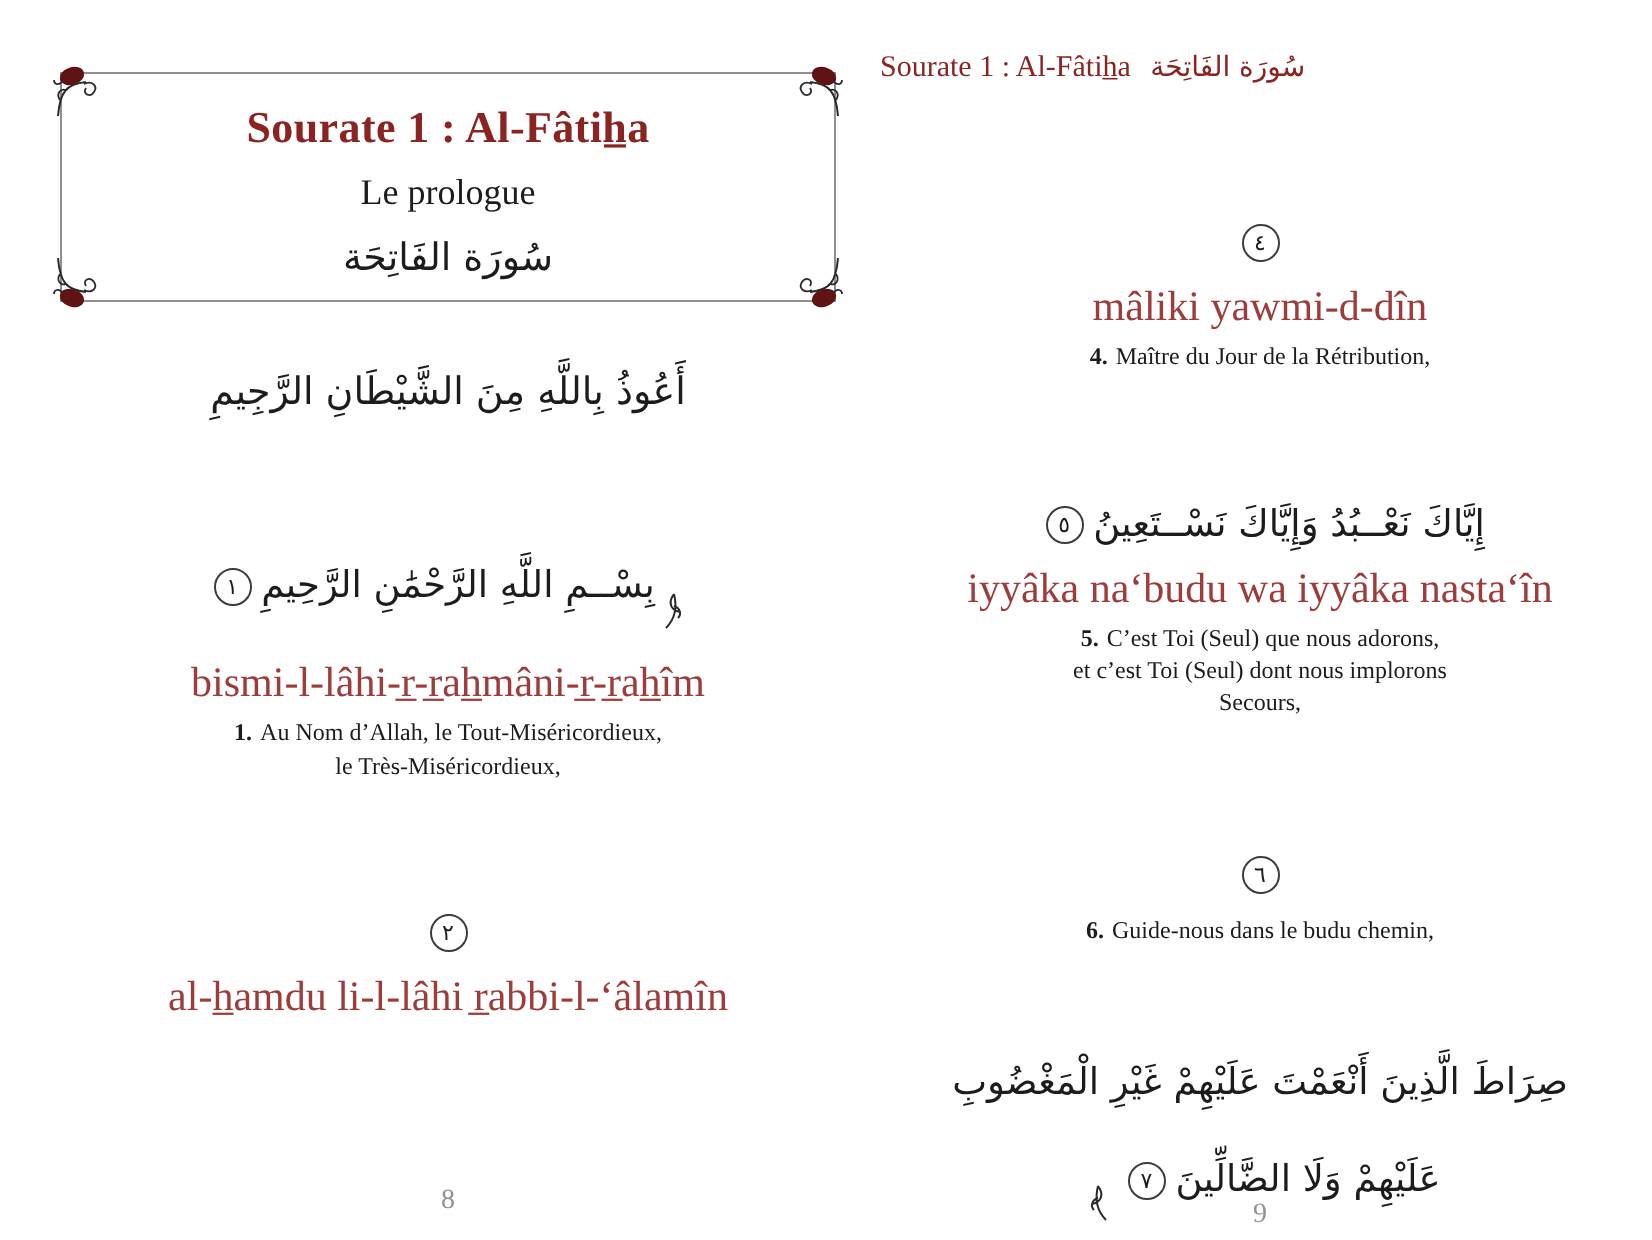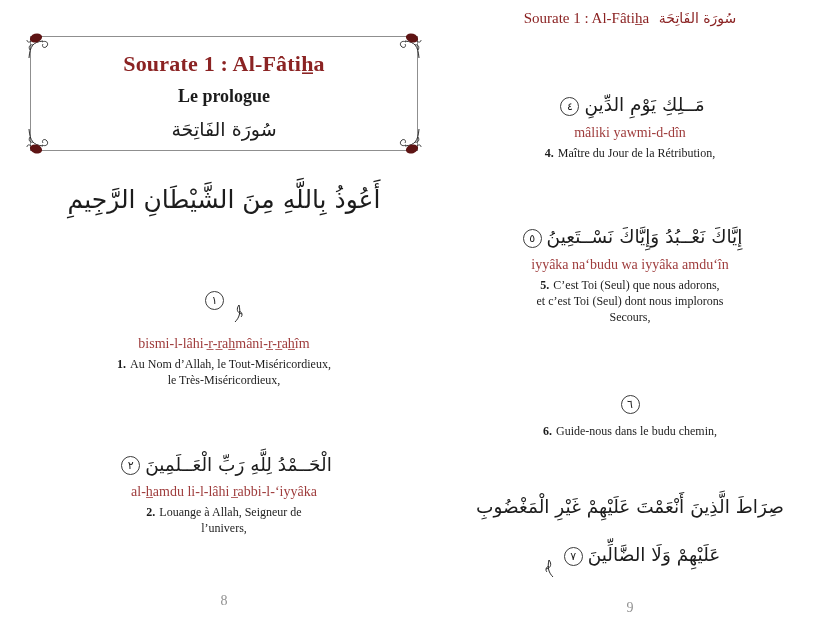--- a/index.html
+++ b/index.html
@@ -21,56 +21,56 @@
   .header-box{
     position:relative;border:1px solid #8f8f8f;margin-top:8px;
     padding:14px 8px 10px;text-align:center;background:#fff;
   }
   .corner{position:absolute;width:27px;height:27px;}
   .corner.tl{left:-5px;top:-5px;}
   .corner.tr{right:-5px;top:-5px;transform:scaleX(-1);}
   .corner.bl{left:-5px;bottom:-5px;transform:scaleY(-1);}
   .corner.br{right:-5px;bottom:-5px;transform:scale(-1,-1);}
   .box-title{color:var(--red);font-weight:bold;font-size:22px;letter-spacing:.2px;}
-  .box-subtitle{font-weight:bold;font-size:18px;margin-top:9px;}
+  .box-subtitle{font-weight:normal;font-size:18px;margin-top:9px;}
   .box-arabic{font-size:19px;margin-top:11px;font-family:"DejaVu Sans",sans-serif;}
 
   .istiadha{
-    text-align:center;font-size:25px;margin-top:34px;
+    text-align:center;font-size:19px;margin-top:34px;
     font-family:"DejaVu Sans",sans-serif;direction:rtl;
   }
 
   .verse{text-align:center;}
   .arabic-line{
     direction:rtl;font-family:"DejaVu Sans",sans-serif;
     font-size:18.5px;line-height:1.75;white-space:pre-line;
   }
   .ayah-num{
     display:inline-flex;width:17px;height:17px;border:1px solid #3c3c3c;border-radius:50%;
     align-items:center;justify-content:center;margin:0 5px;vertical-align:middle;
     font-size:11px;line-height:1;background:#fff;
   }
   .ayah-num span{font-style:normal;font-family:"DejaVu Sans",sans-serif;}
   .flourish{display:inline-block;vertical-align:middle;margin:0 3px;}
-  .translit{color:var(--tred);font-size:14px;margin-top:2px;line-height:1.3;}
+  .translit{color:var(--tred);font-size:21px;margin-top:2px;line-height:1.3;}
   .french{font-size:12px;line-height:1.34;margin-top:3px;}
   .french .vnum{font-weight:bold;margin-right:4px;}
   .french .vtext{white-space:pre-line;}
 
   
   .pl-v1{margin-top:22px;}
   .pl-v2{margin-top:28px;}
   .pl-v3{margin-top:28px;}
   .pr-v4{margin-top:30px;}
   .pr-v5{margin-top:28px;}
   .pr-v6{margin-top:30px;}
   .pr-v7{margin-top:20px;}
 
   .running-header{
-    text-align:center;color:var(--red);font-size:15px;margin-top:4px;
+    text-align:left;color:var(--red);font-size:15px;margin-top:20px;
   }
   .running-header .rh-arabic{font-family:"DejaVu Sans",sans-serif;font-size:14px;margin-left:6px;}
 
   .page-num{position:absolute;left:0;right:0;text-align:center;color:var(--gray);font-size:14px;}
   .page-left .page-num{top:565px;}
   .page-right .page-num{top:594px;}
 </style>
 </head>
 <body>
 
@@ -120,38 +120,34 @@
   </div>
 
   <div class="istiadha">أَعُوذُ بِاللَّهِ مِنَ الشَّيْطَانِ الرَّجِيمِ</div>
 
   <div class="verse pl-v1">
     <div class="arabic-line">
       <span class="flourish">
         <svg width="13" height="20" viewBox="0 0 13 20">
           <path d="M3 19 C7 15 9 10 7 2 M7 2 c-3 4 -2 8 3 9 M7 8 c3 1 4 4 2 6" stroke="#2a2a2a" stroke-width="1" fill="none"></path>
         </svg>
-      </span><span class="ayah-num"><span>١</span></span>
+      </span><span>بِسْــمِ اللَّهِ الرَّحْمَٰنِ الرَّحِيمِ</span><span class="ayah-num"><span>١</span></span>
     </div>
     <div class="translit">bismi-l-lâhi-r̲-r̲ah̲mâni-r̲-r̲ah̲îm</div>
     <div class="french">
       <span class="vnum">1.</span><span class="vtext">Au Nom d’Allah, le Tout-Miséricordieux,
 le Très-Miséricordieux,</span>
     </div>
   </div>
 
   <div class="verse pl-v2">
     <div class="arabic-line">
-      <span>الْحَــمْدُ لِلَّهِ رَبِّ الْعَــلَمِينَ</span><span class="ayah-num"><span>٢</span></span>
-    </div>
-    <div class="translit">al-h̲amdu li-l-lâhi r̲abbi-l-‘iyyâka</div>
-    <div class="french">
-      <span class="vnum">2.</span><span class="vtext">Louange à Allah, Seigneur de
-l’univers,</span>
-    </div>
+      <span class="ayah-num"><span>٢</span></span>
+    </div>
+    <div class="translit">al-h̲amdu li-l-lâhi r̲abbi-l-‘âlamîn</div>
   </div>
 
   <div class="verse pl-v3">
     <div class="arabic-line">
       
     </div>
 
   </div>
 
   <div class="page-num">8</div>
@@ -159,33 +155,33 @@
 
 <div class="page page-right">
 
   <div class="running-header">
     <span>Sourate 1 : Al-Fâtih̲a</span>
     <span class="rh-arabic">سُورَة الفَاتِحَة</span>
   </div>
 
   <div class="verse pr-v4">
     <div class="arabic-line">
-      <span>مَــلِكِ يَوْمِ الدِّينِ</span><span class="ayah-num"><span>٤</span></span>
+      <span class="ayah-num"><span>٤</span></span>
     </div>
     <div class="translit">mâliki yawmi-d-dîn</div>
     <div class="french">
       <span class="vnum">4.</span><span class="vtext">Maître du Jour de la Rétribution,</span>
     </div>
   </div>
 
   <div class="verse pr-v5">
     <div class="arabic-line">
       <span>إِيَّاكَ نَعْــبُدُ وَإِيَّاكَ نَسْــتَعِينُ</span><span class="ayah-num"><span>٥</span></span>
     </div>
-    <div class="translit">iyyâka na‘budu wa iyyâka amdu‘în</div>
+    <div class="translit">iyyâka na‘budu wa iyyâka nasta‘în</div>
     <div class="french">
       <span class="vnum">5.</span><span class="vtext">C’est Toi (Seul) que nous adorons,
 et c’est Toi (Seul) dont nous implorons
 Secours,</span>
     </div>
   </div>
 
   <div class="verse pr-v6">
     <div class="arabic-line">
       <span class="ayah-num"><span>٦</span></span>

